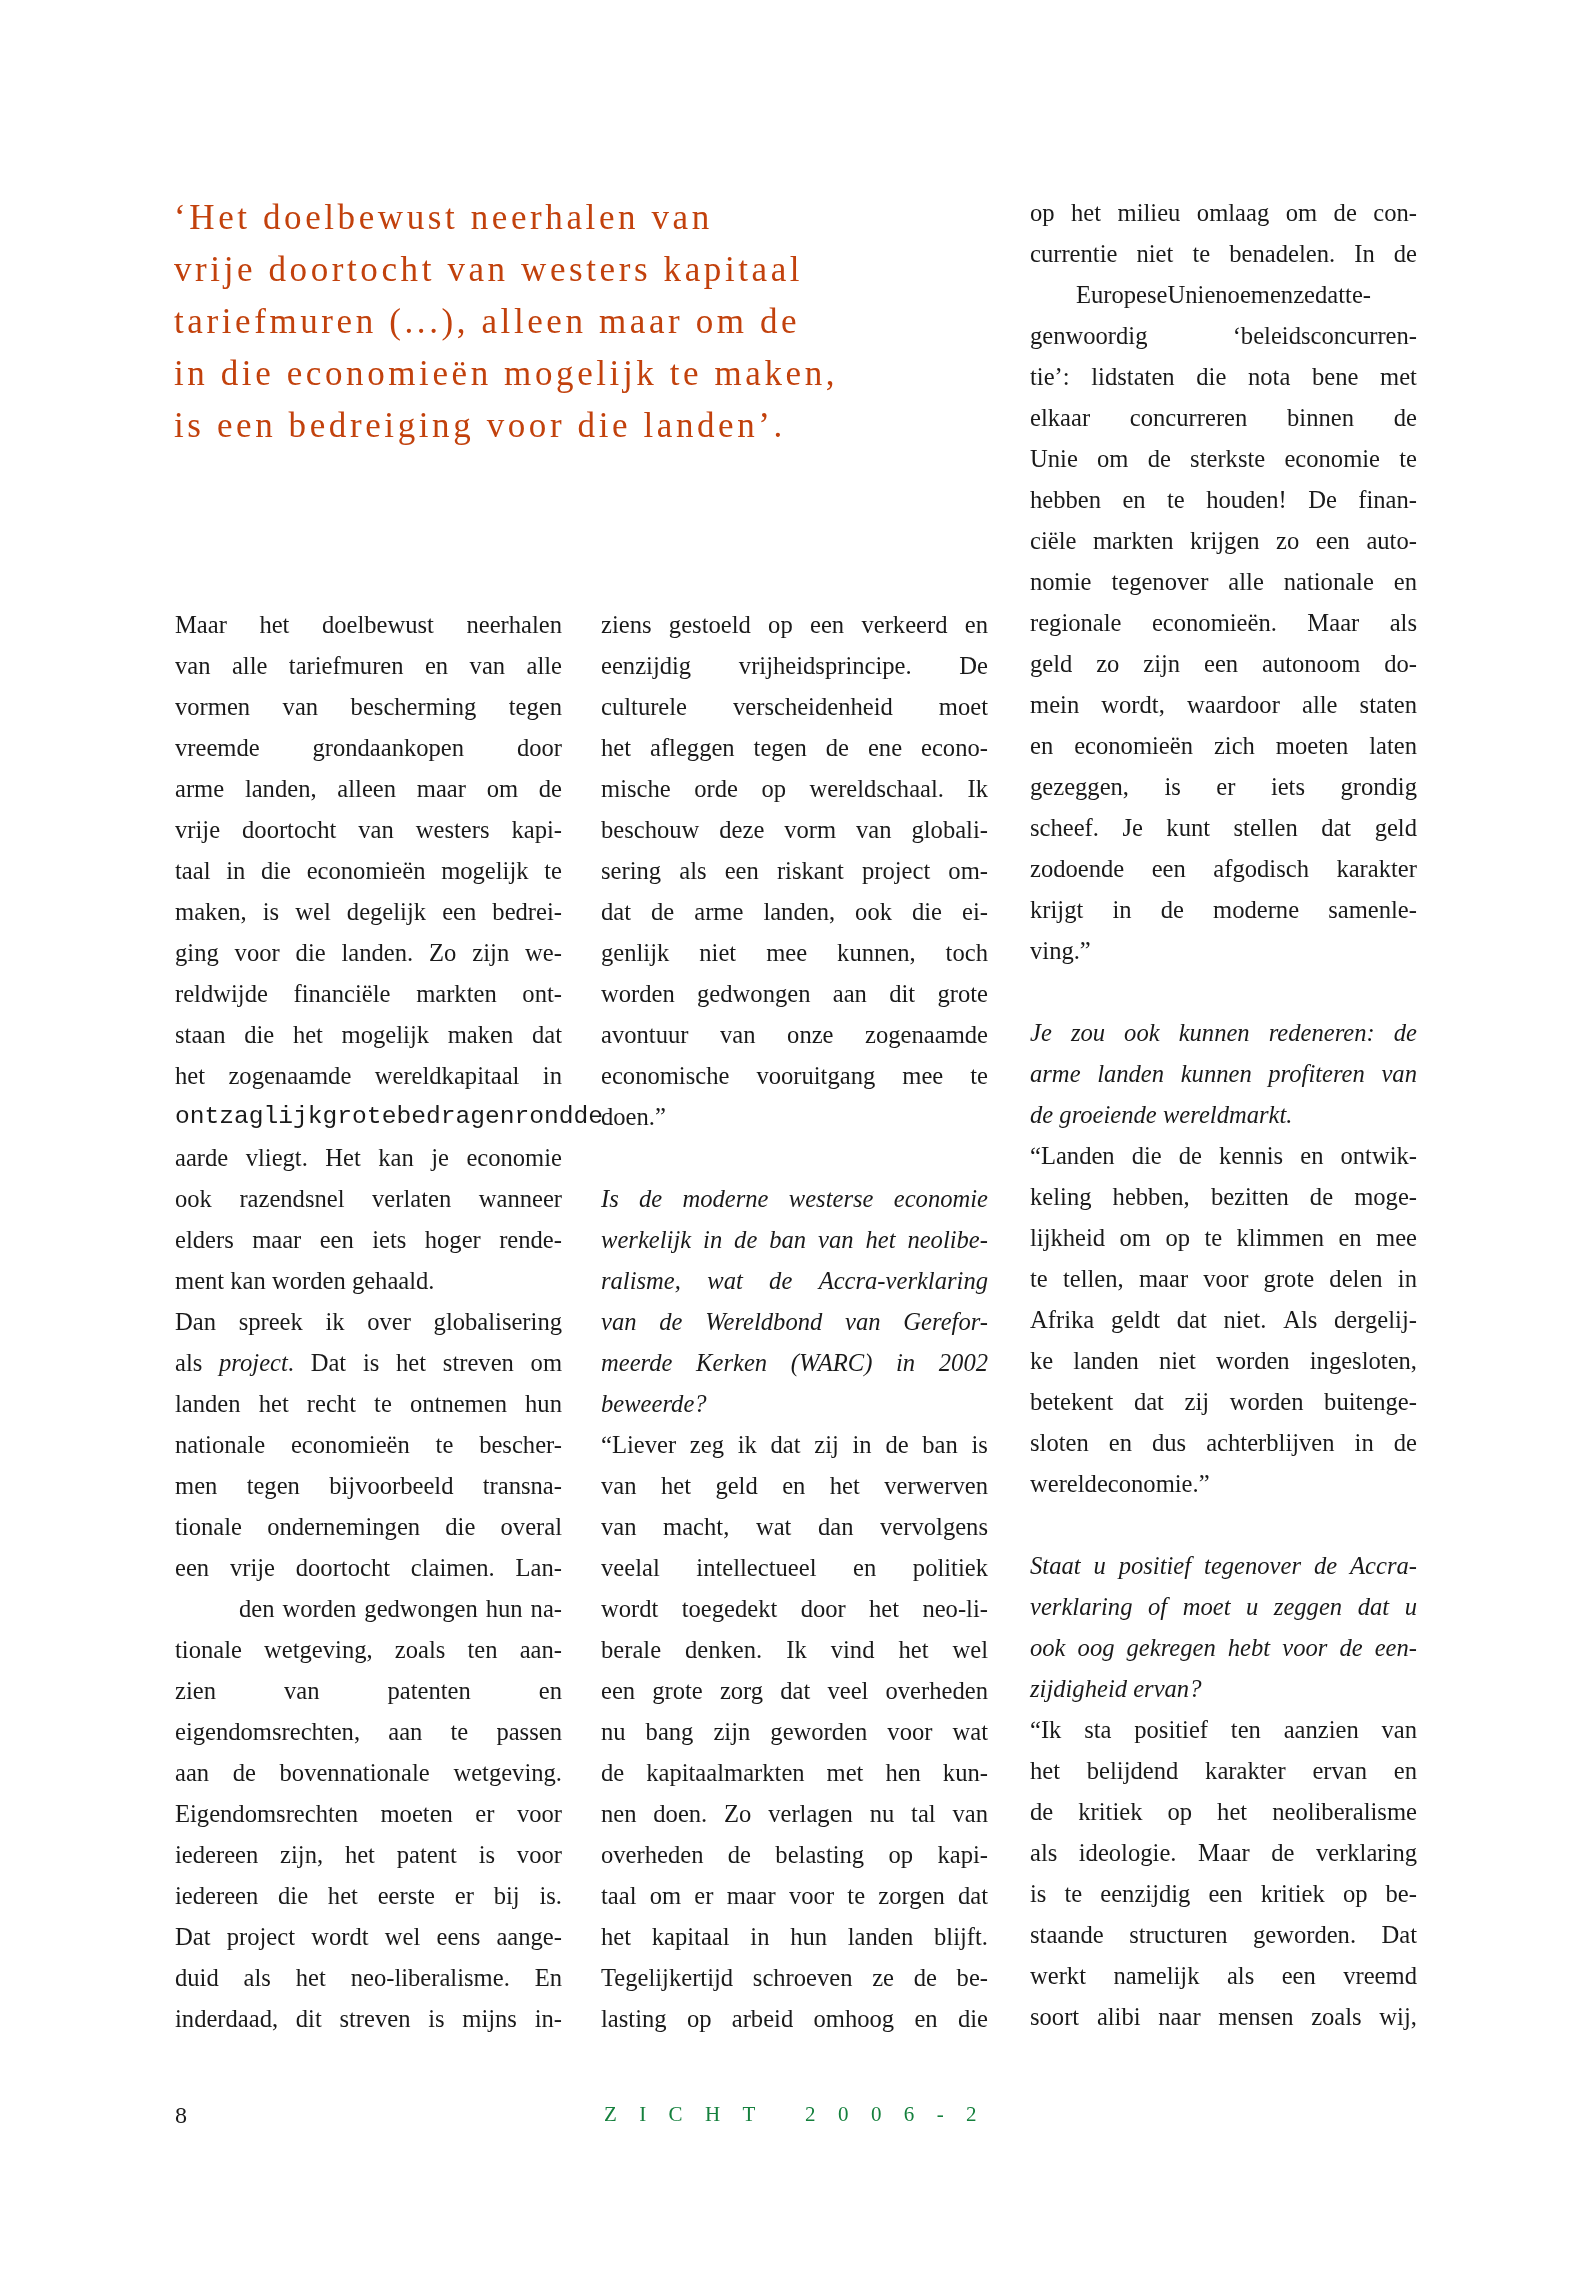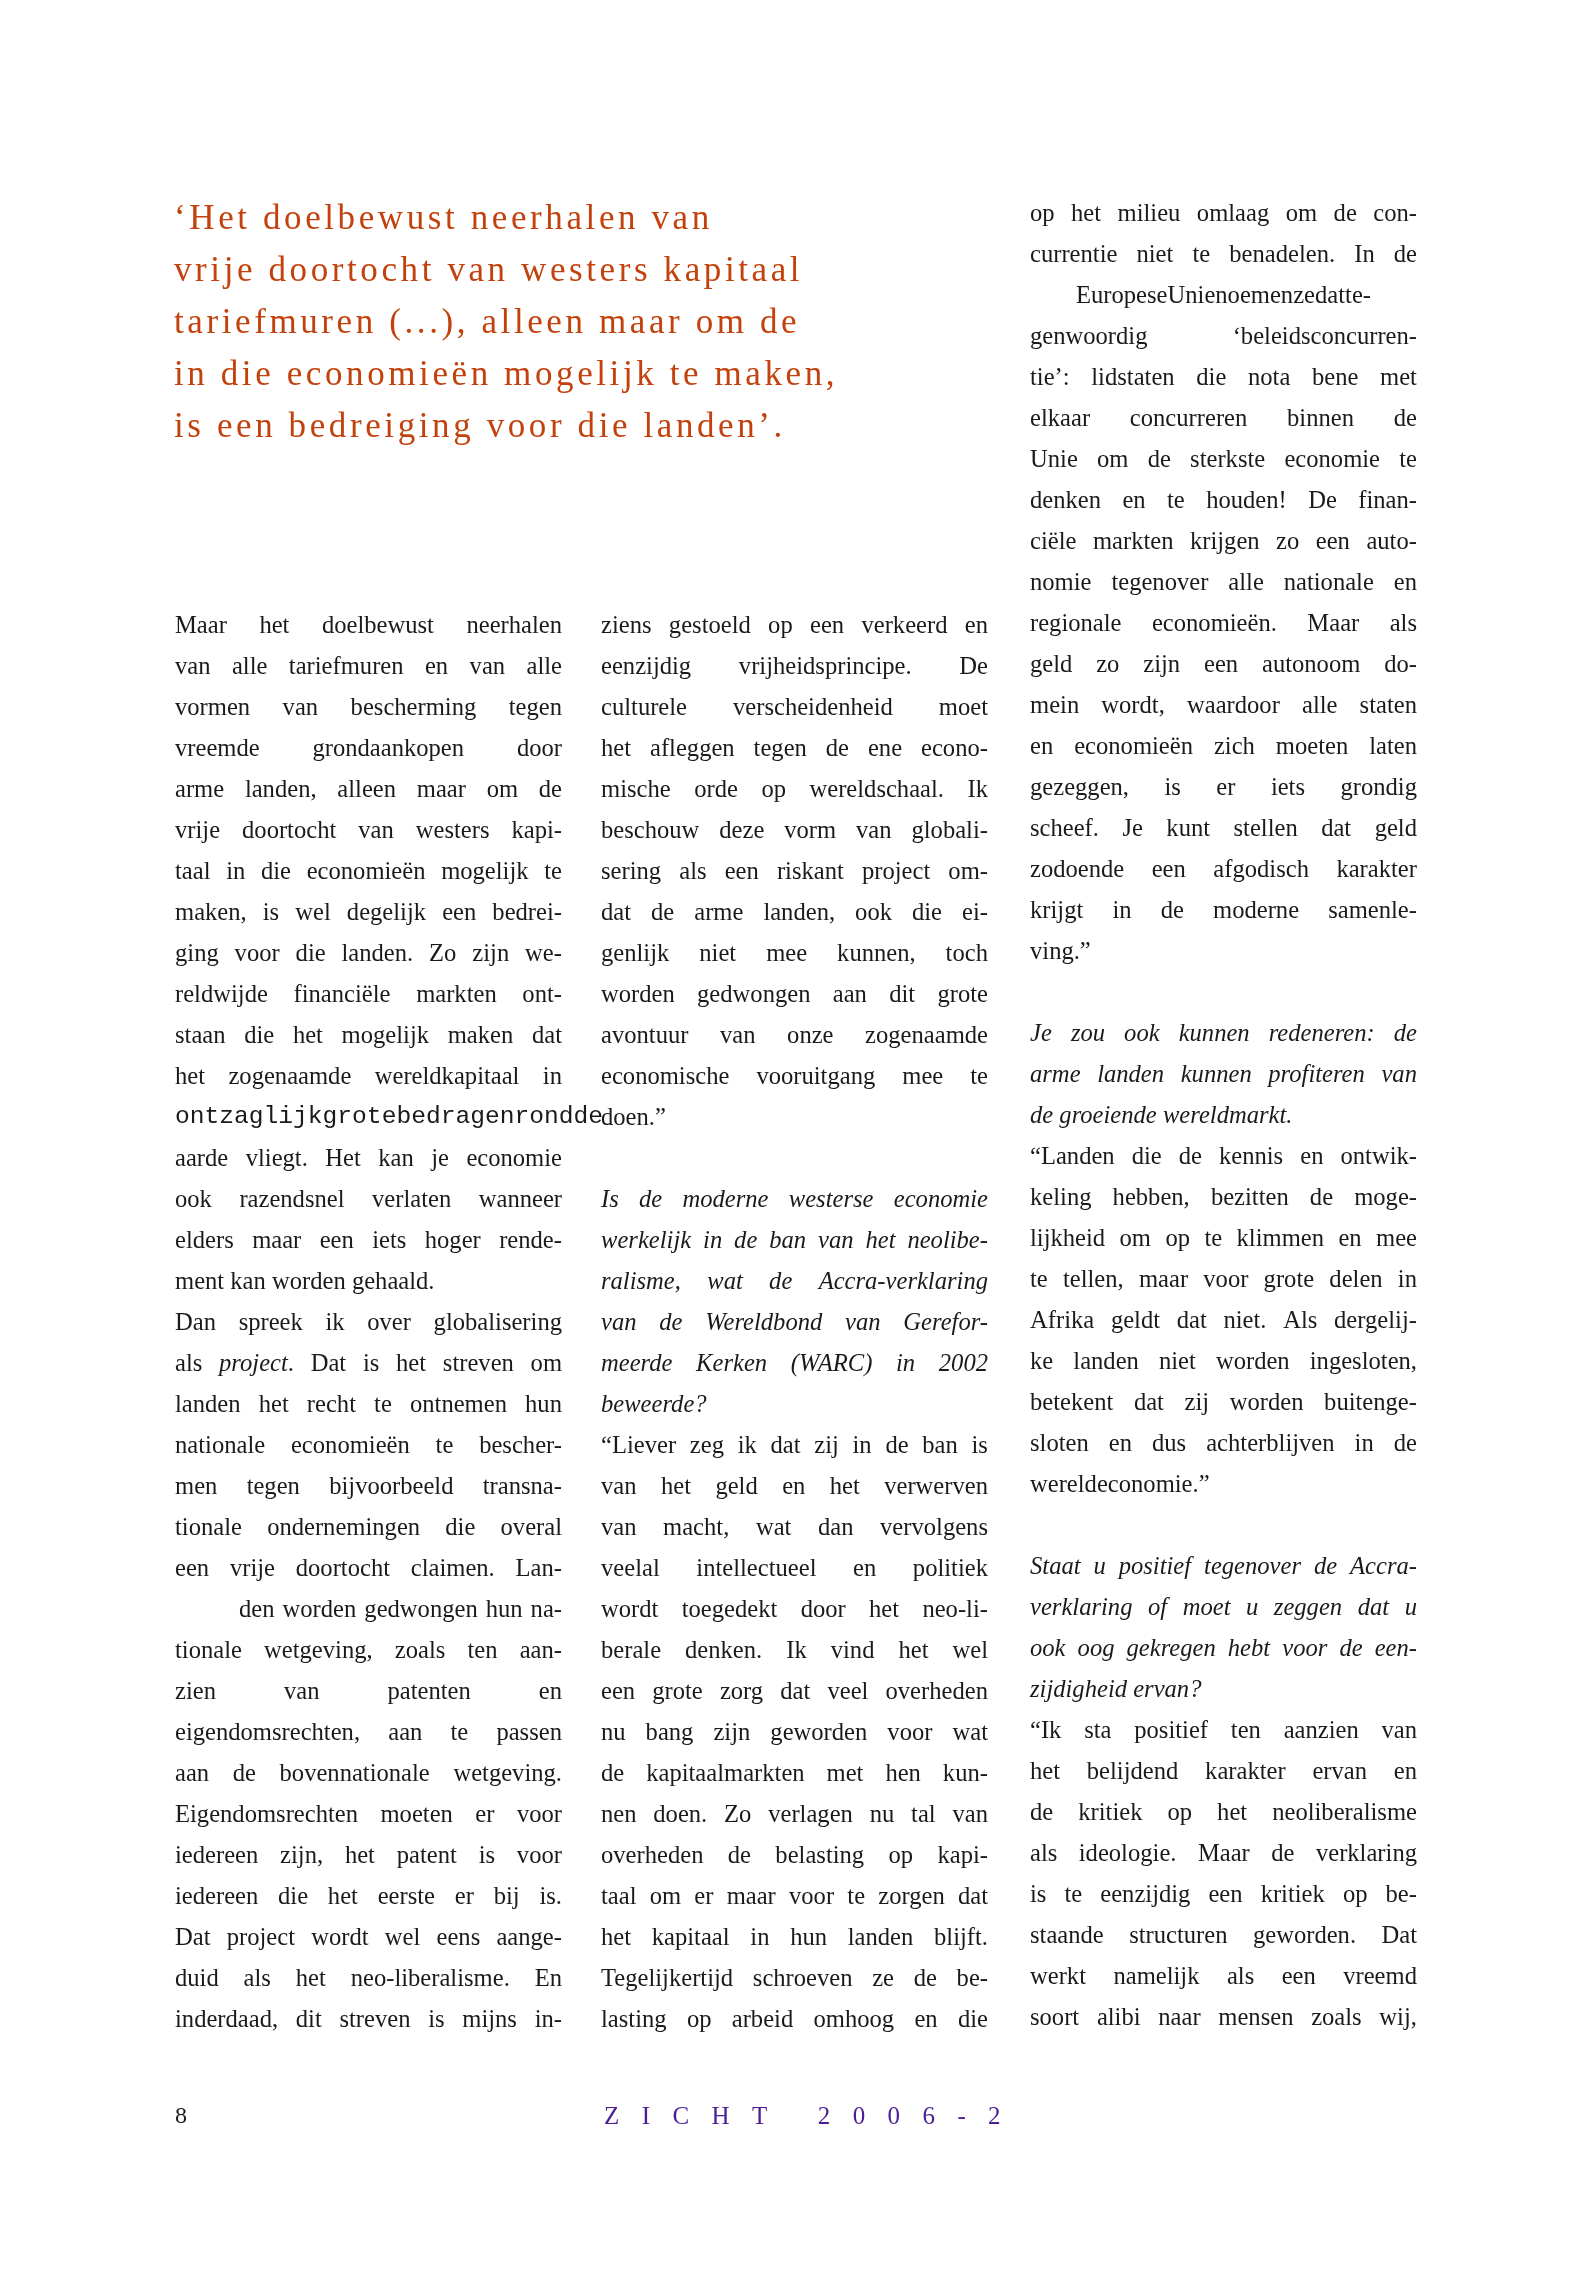--- a/index.html
+++ b/index.html
@@ -10,21 +10,21 @@
   .pullquote div { white-space: nowrap; }
   .col { position: absolute; width: 387px; font-size: 24.6px; line-height: 41px; }
   .col1 { left: 175px; top: 604px; }
   .col2 { left: 601px; top: 604px; }
   .col3 { left: 1030px; top: 192px; }
   .ln { display: block; height: 41px; text-align: justify; text-align-last: justify; white-space: nowrap; overflow: visible; }
   .ln.last { text-align-last: left; }
   .ln.blank { }
   .it { font-style: italic; }
   .footer-num { position: absolute; left: 175px; top: 2102px; font-size: 24px; color: #1a1a1a; }
-  .footer-title { position: absolute; left: 604px; top: 2102px; font-size: 25px; letter-spacing: 22.4px; color: #4c1d95; }
+  .footer-title { position: absolute; left: 604px; top: 2102px; font-size: 21px; letter-spacing: 22.4px; color: #15803d; }
 </style>
 </head>
 <body>
 
 <div class="pullquote">
   <div>‘Het doelbewust neerhalen van</div>
   <div>vrije doortocht van westers kapitaal</div>
   <div>tariefmuren (...), alleen maar om de</div>
   <div>in die economieën mogelijk te maken,</div>
   <div>is een bedreiging voor die landen’.</div>
@@ -555,21 +555,21 @@
     </span>
     <span class="ln" style="display: flex; justify-content: space-between;">
       <span>Unie</span>
       <span>om</span>
       <span>de</span>
       <span>sterkste</span>
       <span>economie</span>
       <span>te</span>
     </span>
     <span class="ln" style="display: flex; justify-content: space-between;">
-      <span>denken</span>
+      <span>hebben</span>
       <span>en</span>
       <span>te</span>
       <span>houden!</span>
       <span>De</span>
       <span>finan-</span>
     </span>
     <span class="ln" style="display: flex; justify-content: space-between;">
       <span>ciële</span>
       <span>markten</span>
       <span>krijgen</span>

